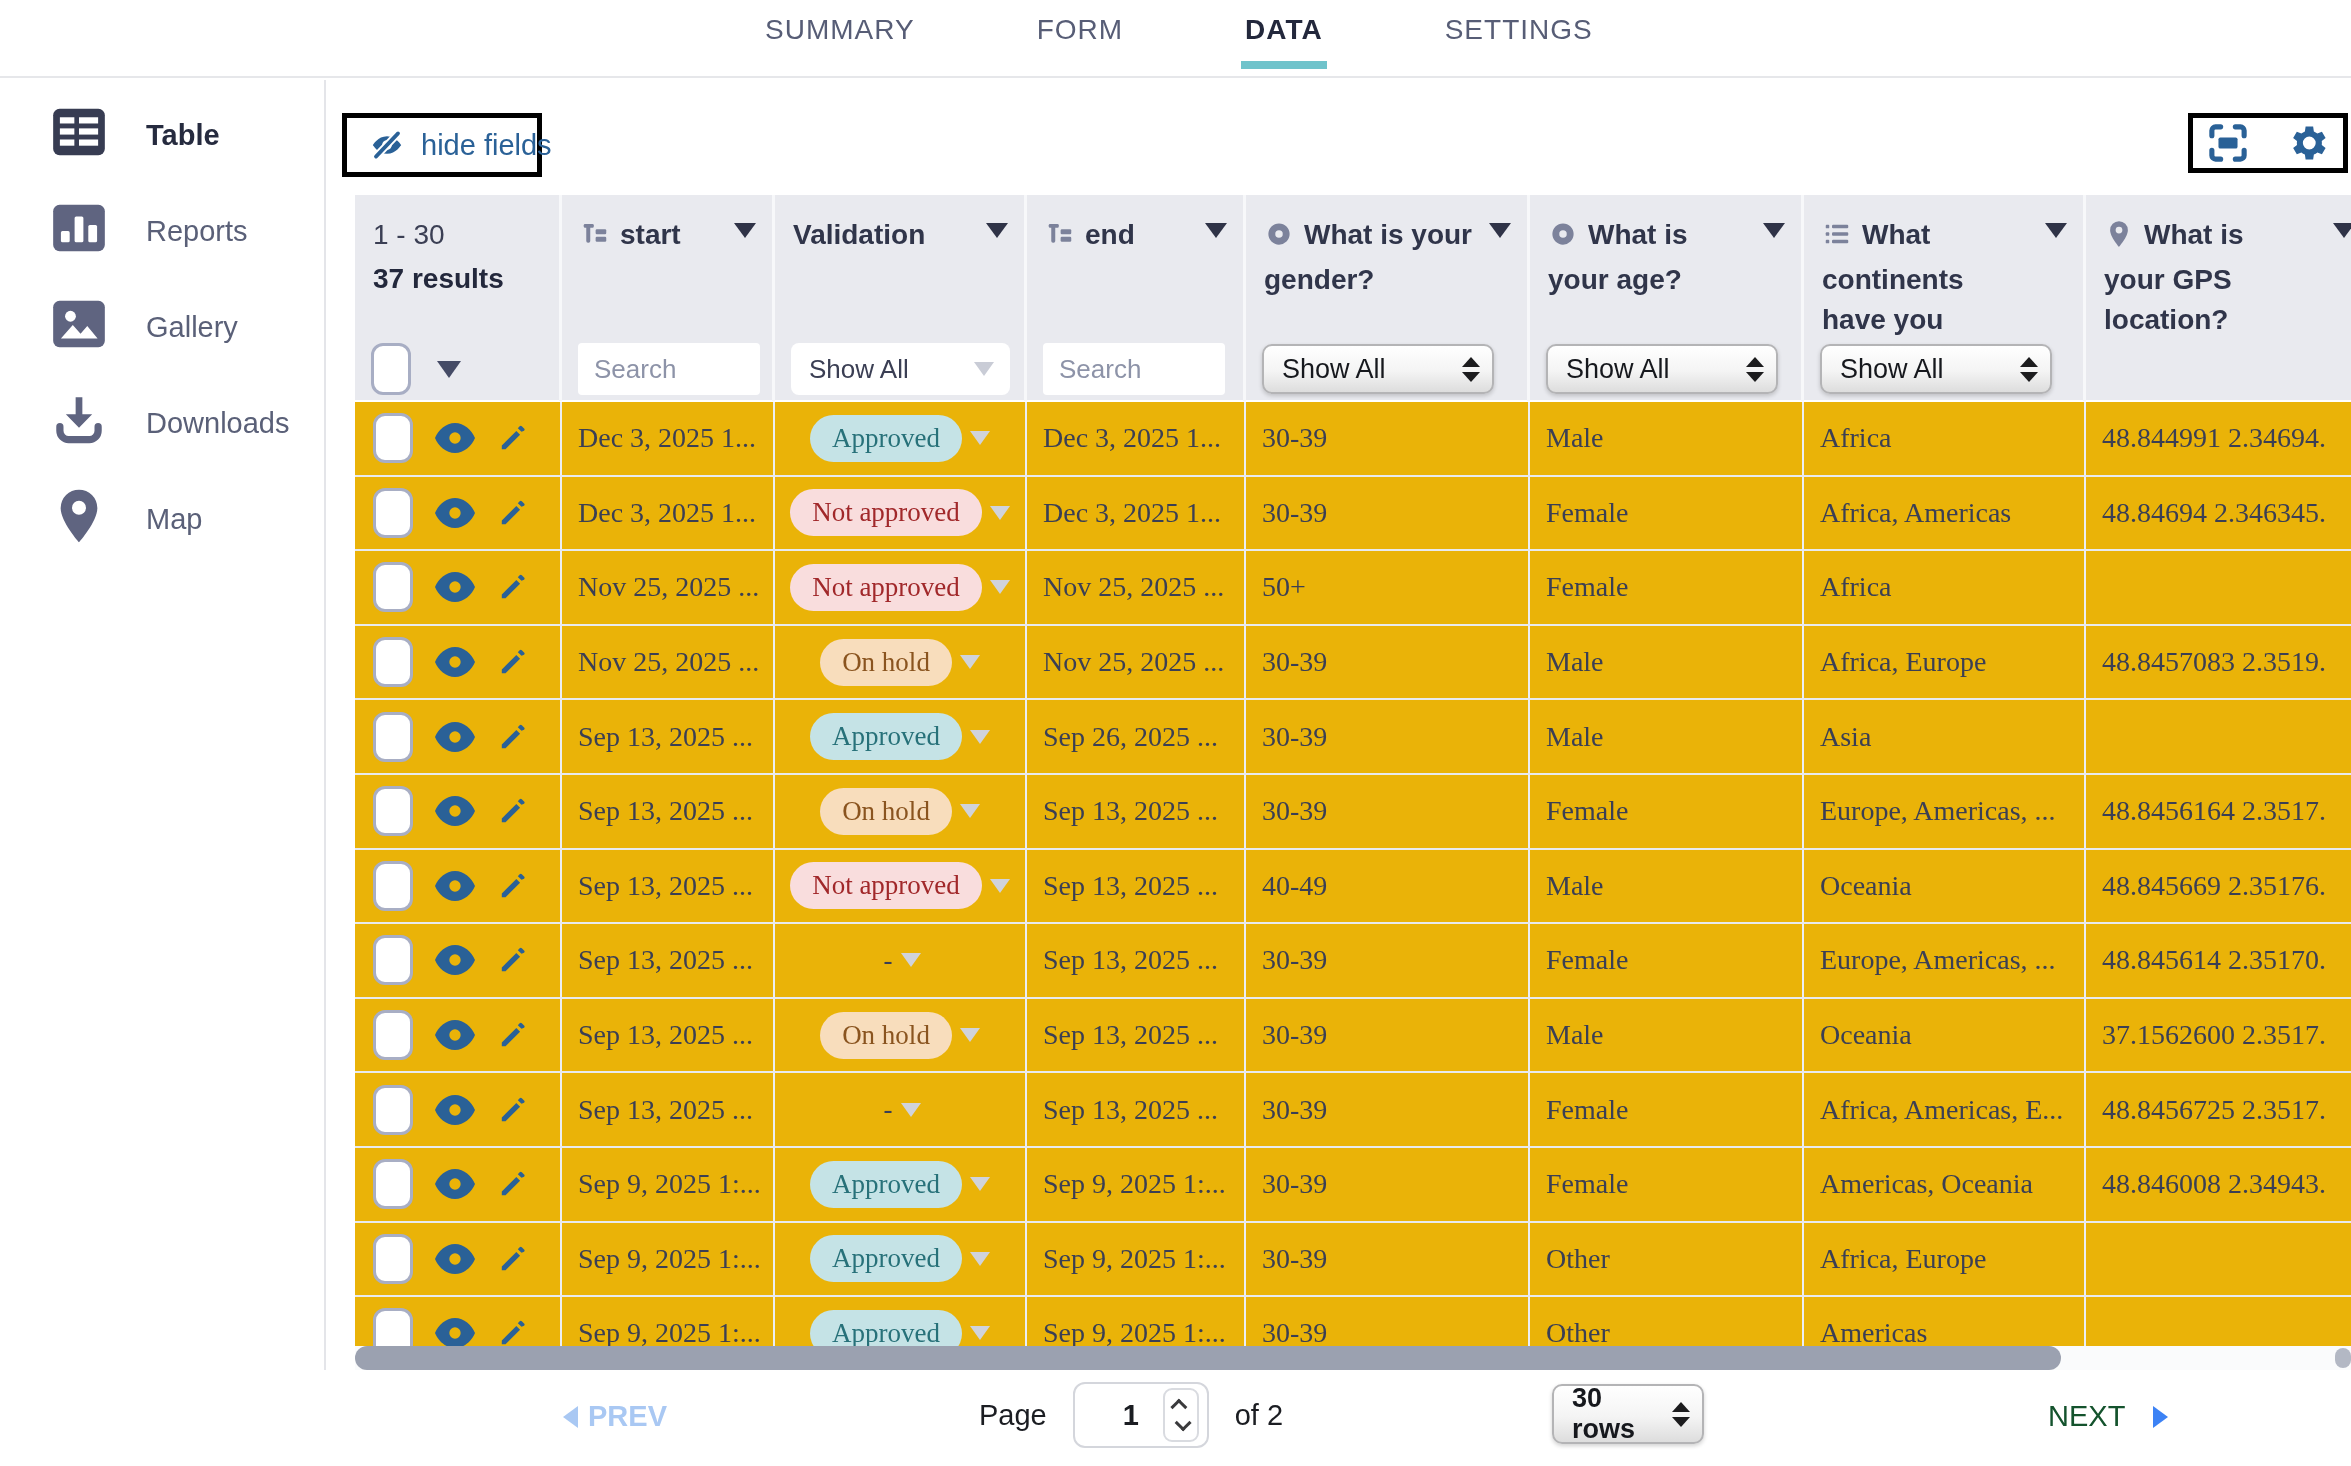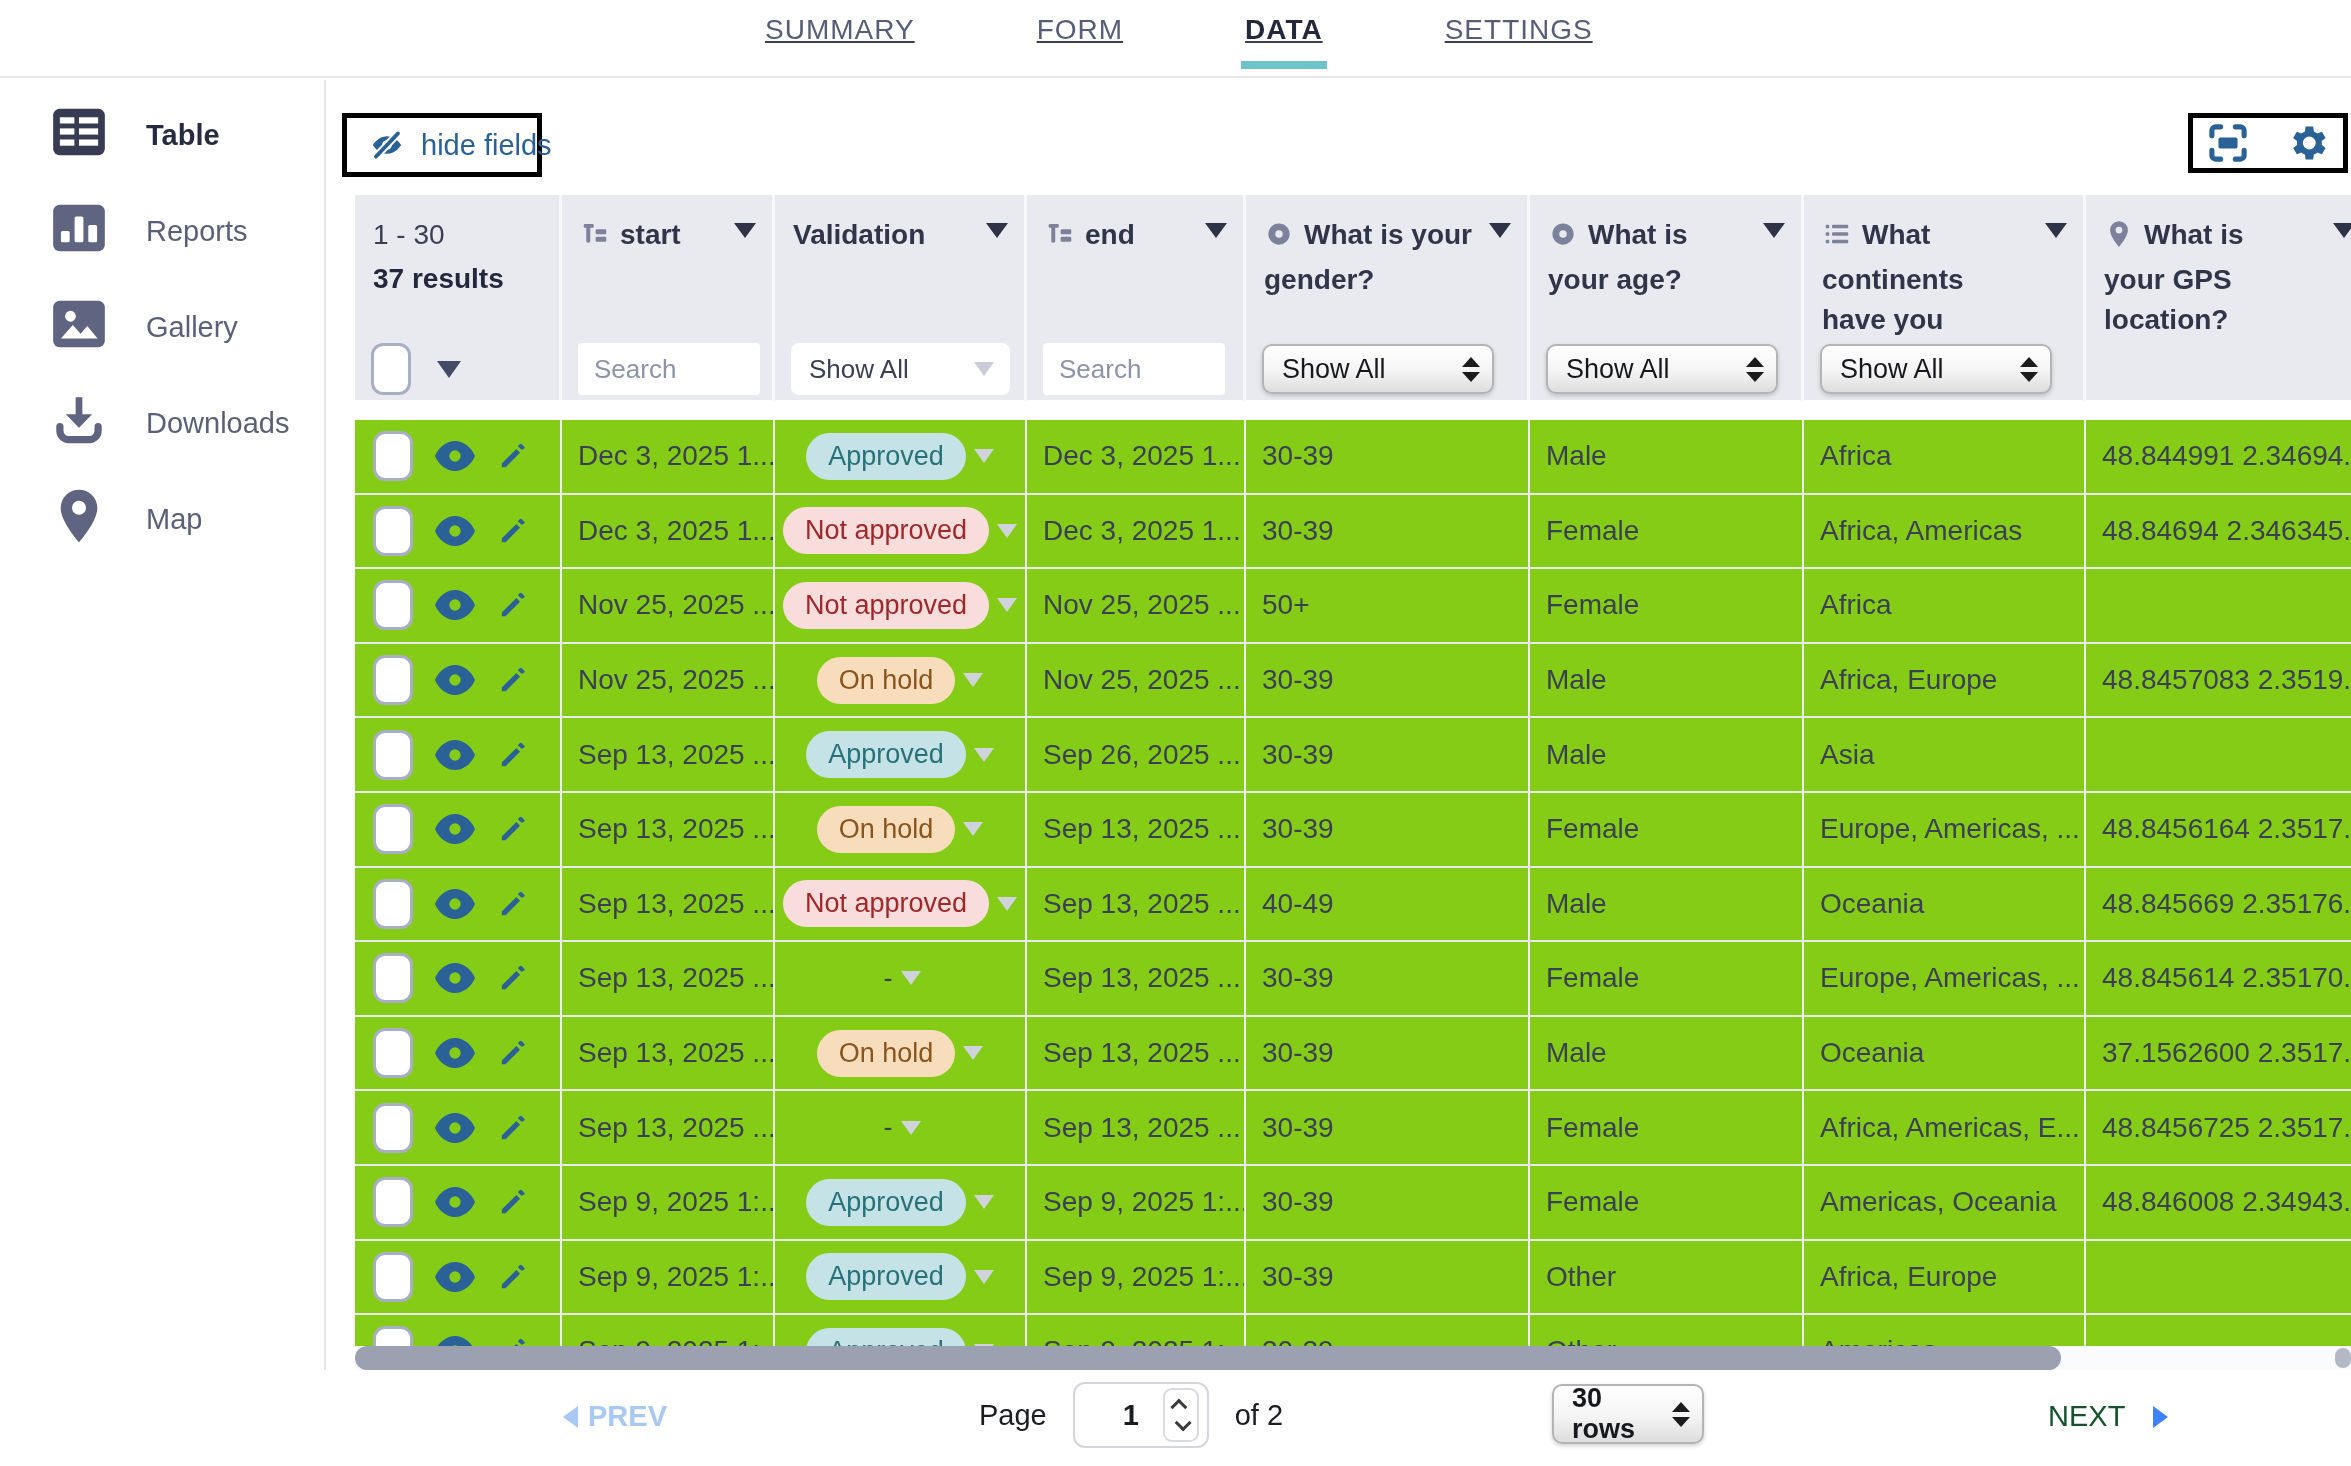--- a/index.html
+++ b/index.html
@@ -3,21 +3,21 @@
 <meta charset="utf-8">
 <style>
   * { margin:0; padding:0; box-sizing:border-box; }
   html,body { background:#fff; }
   .screen{ position:relative; width:2351px; height:1466px; background:#fff; overflow:hidden;
            font-family:"Liberation Sans", sans-serif; color:#3b3f54; }
 
   
   .topnav{ position:absolute; top:0; left:0; right:0; height:78px; background:#fff;
            border-bottom:2px solid #e6e7ea; }
-  .tabs{ position:absolute; left:765px; top:0; height:60px; display:flex; gap:122px; align-items:center;text-decoration:underline; }
+  .tabs{ position:absolute; left:765px; top:0; height:60px; display:flex; gap:122px; align-items:center; }
   .tab{ position:relative; height:78px; display:flex; align-items:center; font-size:28px;
         letter-spacing:1px; font-weight:500; color:#575d76; cursor:pointer; }
   .tab.active{ color:#23283c; font-weight:700; }
   .tab.active::after{ content:""; position:absolute; left:-4px; right:-4px; bottom:0; height:8px; background:#6fc3cb; }
 
   
   .sidebar{ position:absolute; top:80px; left:0; bottom:0; width:326px; background:#fff;
             border-right:2px solid #e4e5e9; }
   .side-item{ display:flex; align-items:center; gap:36px; height:62px; margin:0 0 34px 48px;
               font-size:29px; font-weight:500; color:#5a6078; cursor:pointer; }
@@ -70,21 +70,21 @@
   .native-select{ width:232px; height:50px; border:2px solid #b4b4b6; border-radius:10px; cursor:pointer;
             background:linear-gradient(180deg,#ffffff 0%,#f4f4f4 55%,#dddddd 100%);
             box-shadow:0 2px 4px rgba(0,0,0,.18); display:flex; align-items:center;
             justify-content:space-between; padding:0 12px 0 18px; font-size:27px; color:#16181d; }
   .spin{ display:flex; flex-direction:column; align-items:center; gap:5px; }
   .tri-up{ width:0; height:0; border-left:9px solid transparent; border-right:9px solid transparent;
            border-bottom:10px solid #1c1c1e; }
   .tri-down{ width:0; height:0; border-left:9px solid transparent; border-right:9px solid transparent;
              border-top:10px solid #1c1c1e; }
 
-  .tbody{ position:absolute; left:355px; top:420px; width:1996px; height:944px; overflow:hidden; background:#84cc16; }
+  .tbody{ position:absolute; left:355px; top:402px; width:1996px; height:944px; overflow:hidden; background:#eab308;font-family:Liberation Serif, serif; }
   .tr{ height:74.6px; border-bottom:2px solid #e8eaee; }
   .td{ display:flex; align-items:center; padding:0 16px; font-size:28px; color:#3b3f54;
        white-space:nowrap; overflow:hidden; border-right:2px solid #eceef2; }
   .td.last{ border-right:none; }
   .td-select{ gap:22px; padding-left:18px; }
   .td-select .cbx{ width:38px; height:50px; }
   .act{ display:flex; cursor:pointer; }
   .act svg{ fill:#2a6197; }
   .eye-svg{ width:40px; height:30px; }
   .pen-svg{ width:32px; height:32px; }

